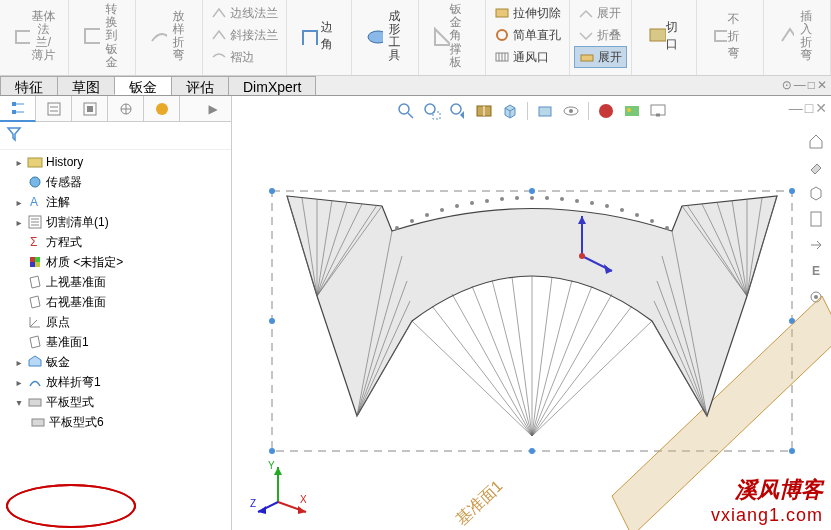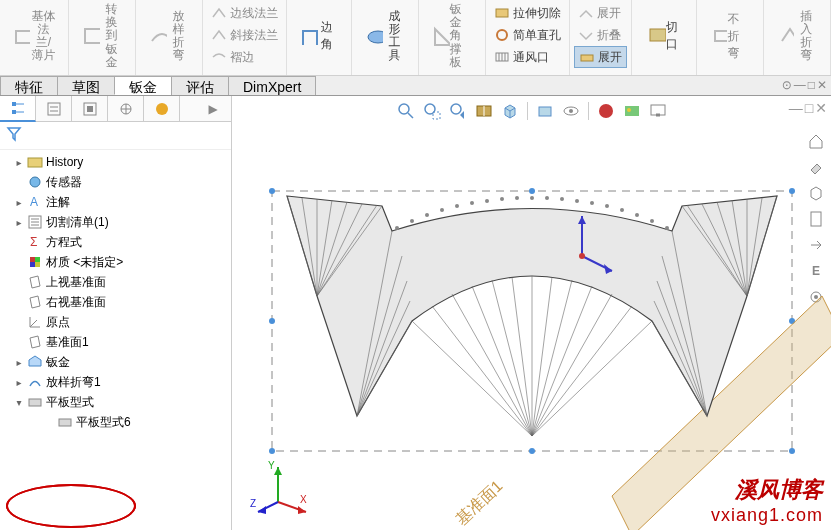--- a/index.html
+++ b/index.html
@@ -24,21 +24,21 @@
 .sidebar-tabs { display: flex; height: 26px; border-bottom: 1px solid #ccc; align-items: center; background: #fafafa; }
 .sidebar-tab { width: 36px; height: 26px; display: flex; align-items: center; justify-content: center; border-right: 1px solid #ccc; cursor: pointer; }
 .sidebar-tab.active { background: #fff; border-bottom: 2px solid #4a90d9; }
 .filter-icon { padding: 4px 6px; border-bottom: 1px solid #eee; }
 
 .tree { flex: 1; overflow: auto; padding: 2px 0; }
 .tree-item { display: flex; align-items: center; padding: 1px 2px; cursor: pointer; white-space: nowrap; height: 20px; }
 .tree-expander { width: 10px; text-align: center; color: #666; font-size: 10px; }
 .tree-icon { width: 16px; height: 16px; margin: 0 3px; flex-shrink: 0; }
 .indent-1 { padding-left: 14px; }
-.indent-2 { padding-left: 44px; }
+.indent-2 { padding-left: 17px; }
 
 .viewport { flex: 1; position: relative; background: #fff; }
 .view-toolbar { position: absolute; top: 4px; left: 50%; transform: translateX(-50%); display: flex; gap: 4px; align-items: center; }
 .vt-btn { width: 22px; height: 22px; display: flex; align-items: center; justify-content: center; cursor: pointer; }
 .vt-sep { width: 1px; height: 18px; background: #ccc; margin: 0 2px; }
 
 .view-side { position: absolute; right: 4px; top: 34px; display: flex; flex-direction: column; gap: 4px; }
 .vs-btn { width: 22px; height: 22px; display: flex; align-items: center; justify-content: center; cursor: pointer; }
 
 .win-controls { position: absolute; right: 4px; top: 4px; display: flex; gap: 2px; }

